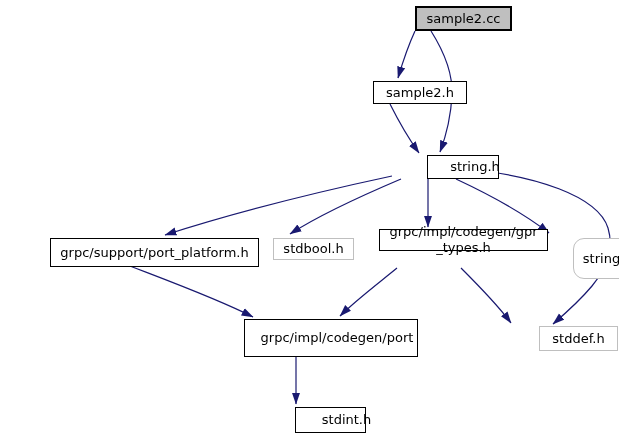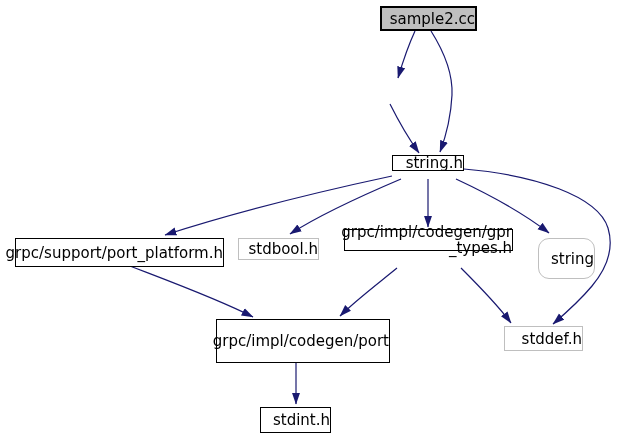--- a/index.html
+++ b/index.html
@@ -30,30 +30,31 @@
     fill: none;
     stroke: var(--edge-color);
     stroke-width: 1.2;
   }
   .arrowhead { fill: var(--edge-color); }
   .node {
     position: absolute;
     z-index: 1;
     display: flex;
     flex-direction: column;
-    align-items: flex-end;
+    align-items: center;
     justify-content: center;
     background: var(--node-fill);
     border: 1px solid var(--node-border);
     color: var(--text-color);
-    font-size: 15px;
+    font-size: 13px;
     line-height: 16px;
     text-align: center;
     white-space: nowrap;
     cursor: pointer;
+    margin-left: 35px;
   }
   .node.root {
     background: var(--root-fill);
     border-width: 2px;
     cursor: default;
   }
   .node.external {
     border-color: var(--node-border-external);
     cursor: default;
   }
@@ -80,43 +81,46 @@
     <path class="edge" marker-end="url(#arrow)" d="M117,261 C155,276 214,297 253,317"></path>
     <path class="edge" marker-end="url(#arrow)" d="M397,268 C380,282 356,300 340,316"></path>
     <path class="edge" marker-end="url(#arrow)" d="M461,268 C476,283 497,304 511,323"></path>
     <path class="edge" marker-end="url(#arrow)" d="M296,357 L296,404"></path>
   </svg>
 
   <div class="node root" style="left:380px; top:6px; width:97px; height:25px;">
     <span>sample2.cc</span>
   </div>
 
+  <div class="node" style="left:338px; top:81px; width:94px; height:23px;">
+    <span>sample2.h</span>
+  </div>
 
-  <div class="node" style="left:392px; top:155px; width:72px; height:16px;padding-left:24px;">
+  <div class="node" style="left:392px; top:155px; width:72px; height:24px;padding-left:24px;">
     <span>string.h</span>
   </div>
 
   <div class="node" style="left:15px; top:238px; width:209px; height:29px;">
     <span>grpc/support/port_platform.h</span>
   </div>
 
   <div class="node external" style="left:238px; top:238px; width:81px; height:22px;">
     <span>stdbool.h</span>
   </div>
 
   <div class="node" style="left:344px; top:229px; width:169px; height:22px;">
     <span>grpc/impl/codegen/gpr</span>
     <span>_types.h</span>
   </div>
 
   <div class="node external" style="left:538px; top:238px; width:57px; height:41px;border-radius:11px;">
     <span>string</span>
   </div>
 
-  <div class="node" style="left:216px; top:319px; width:174px; height:44px;padding-left:12px;">
+  <div class="node" style="left:209px; top:319px; width:174px; height:38px;padding-left:12px;">
     <span>grpc/impl/codegen/port</span>
   </div>
 
   <div class="node external" style="left:504px; top:326px; width:79px; height:25px;">
     <span>stddef.h</span>
   </div>
 
   <div class="node" style="left:260px; top:407px; width:71px; height:26px;padding-left:32px;">
     <span>stdint.h</span>
   </div>

